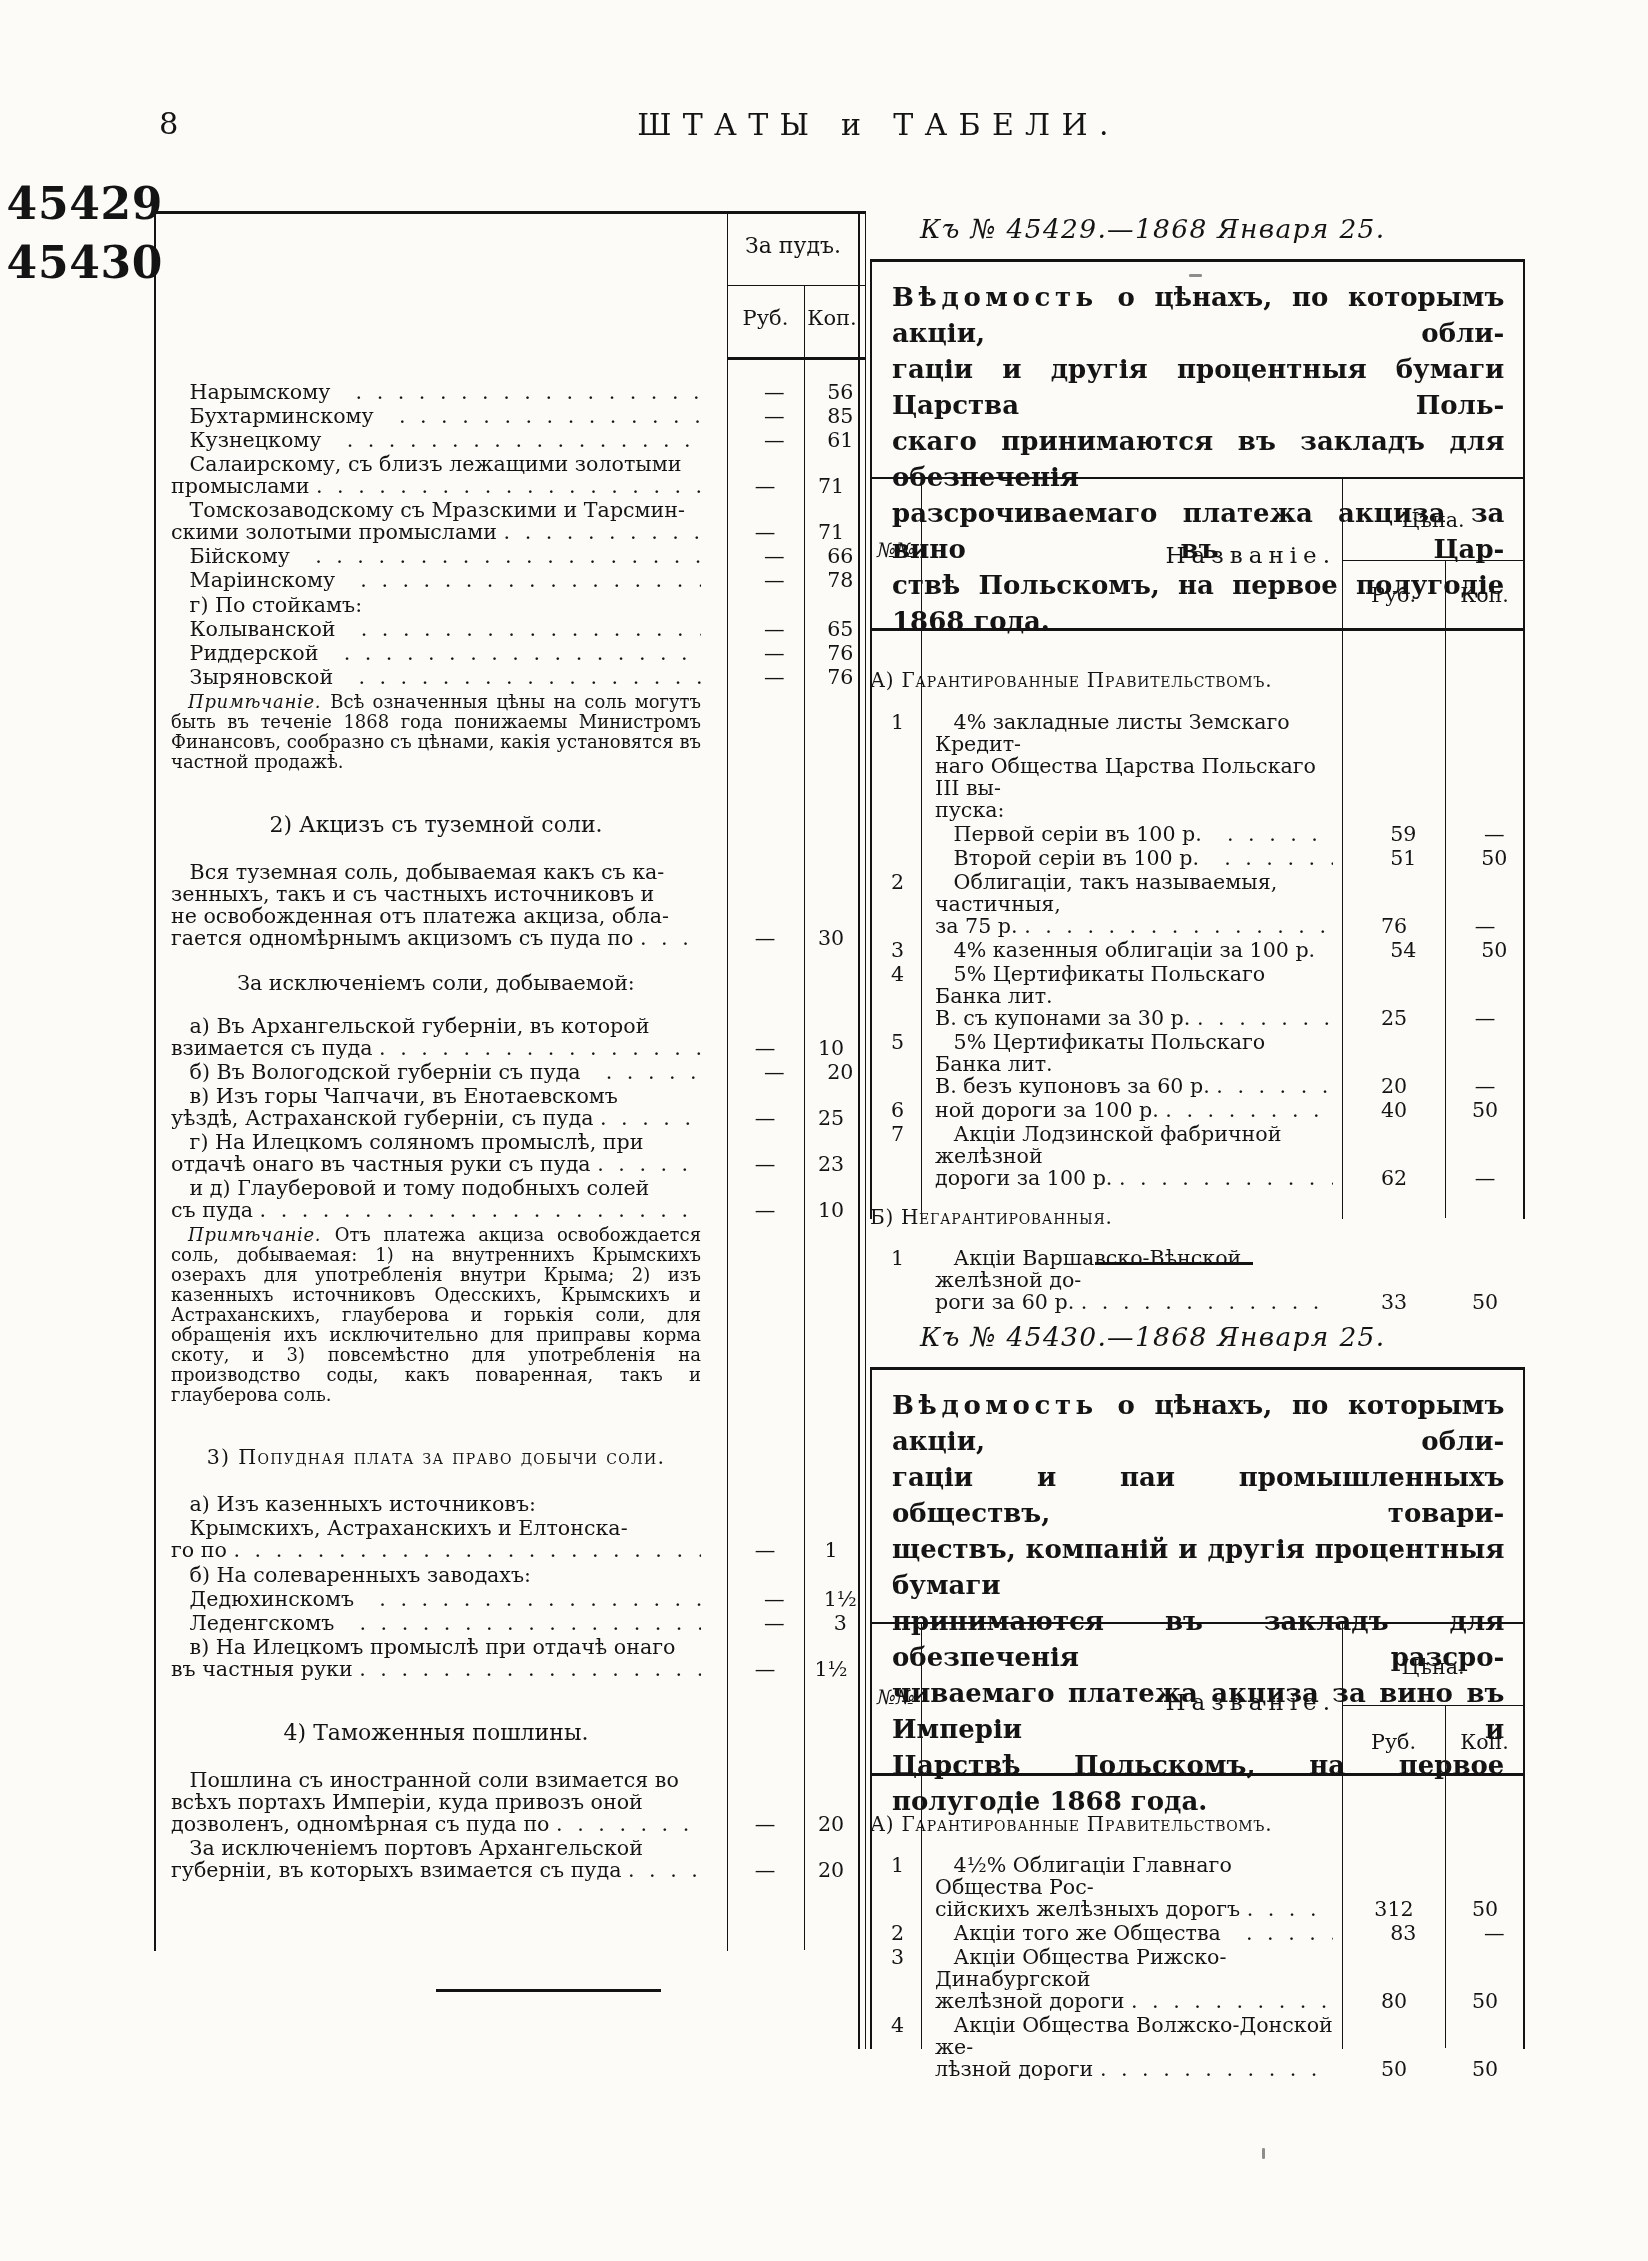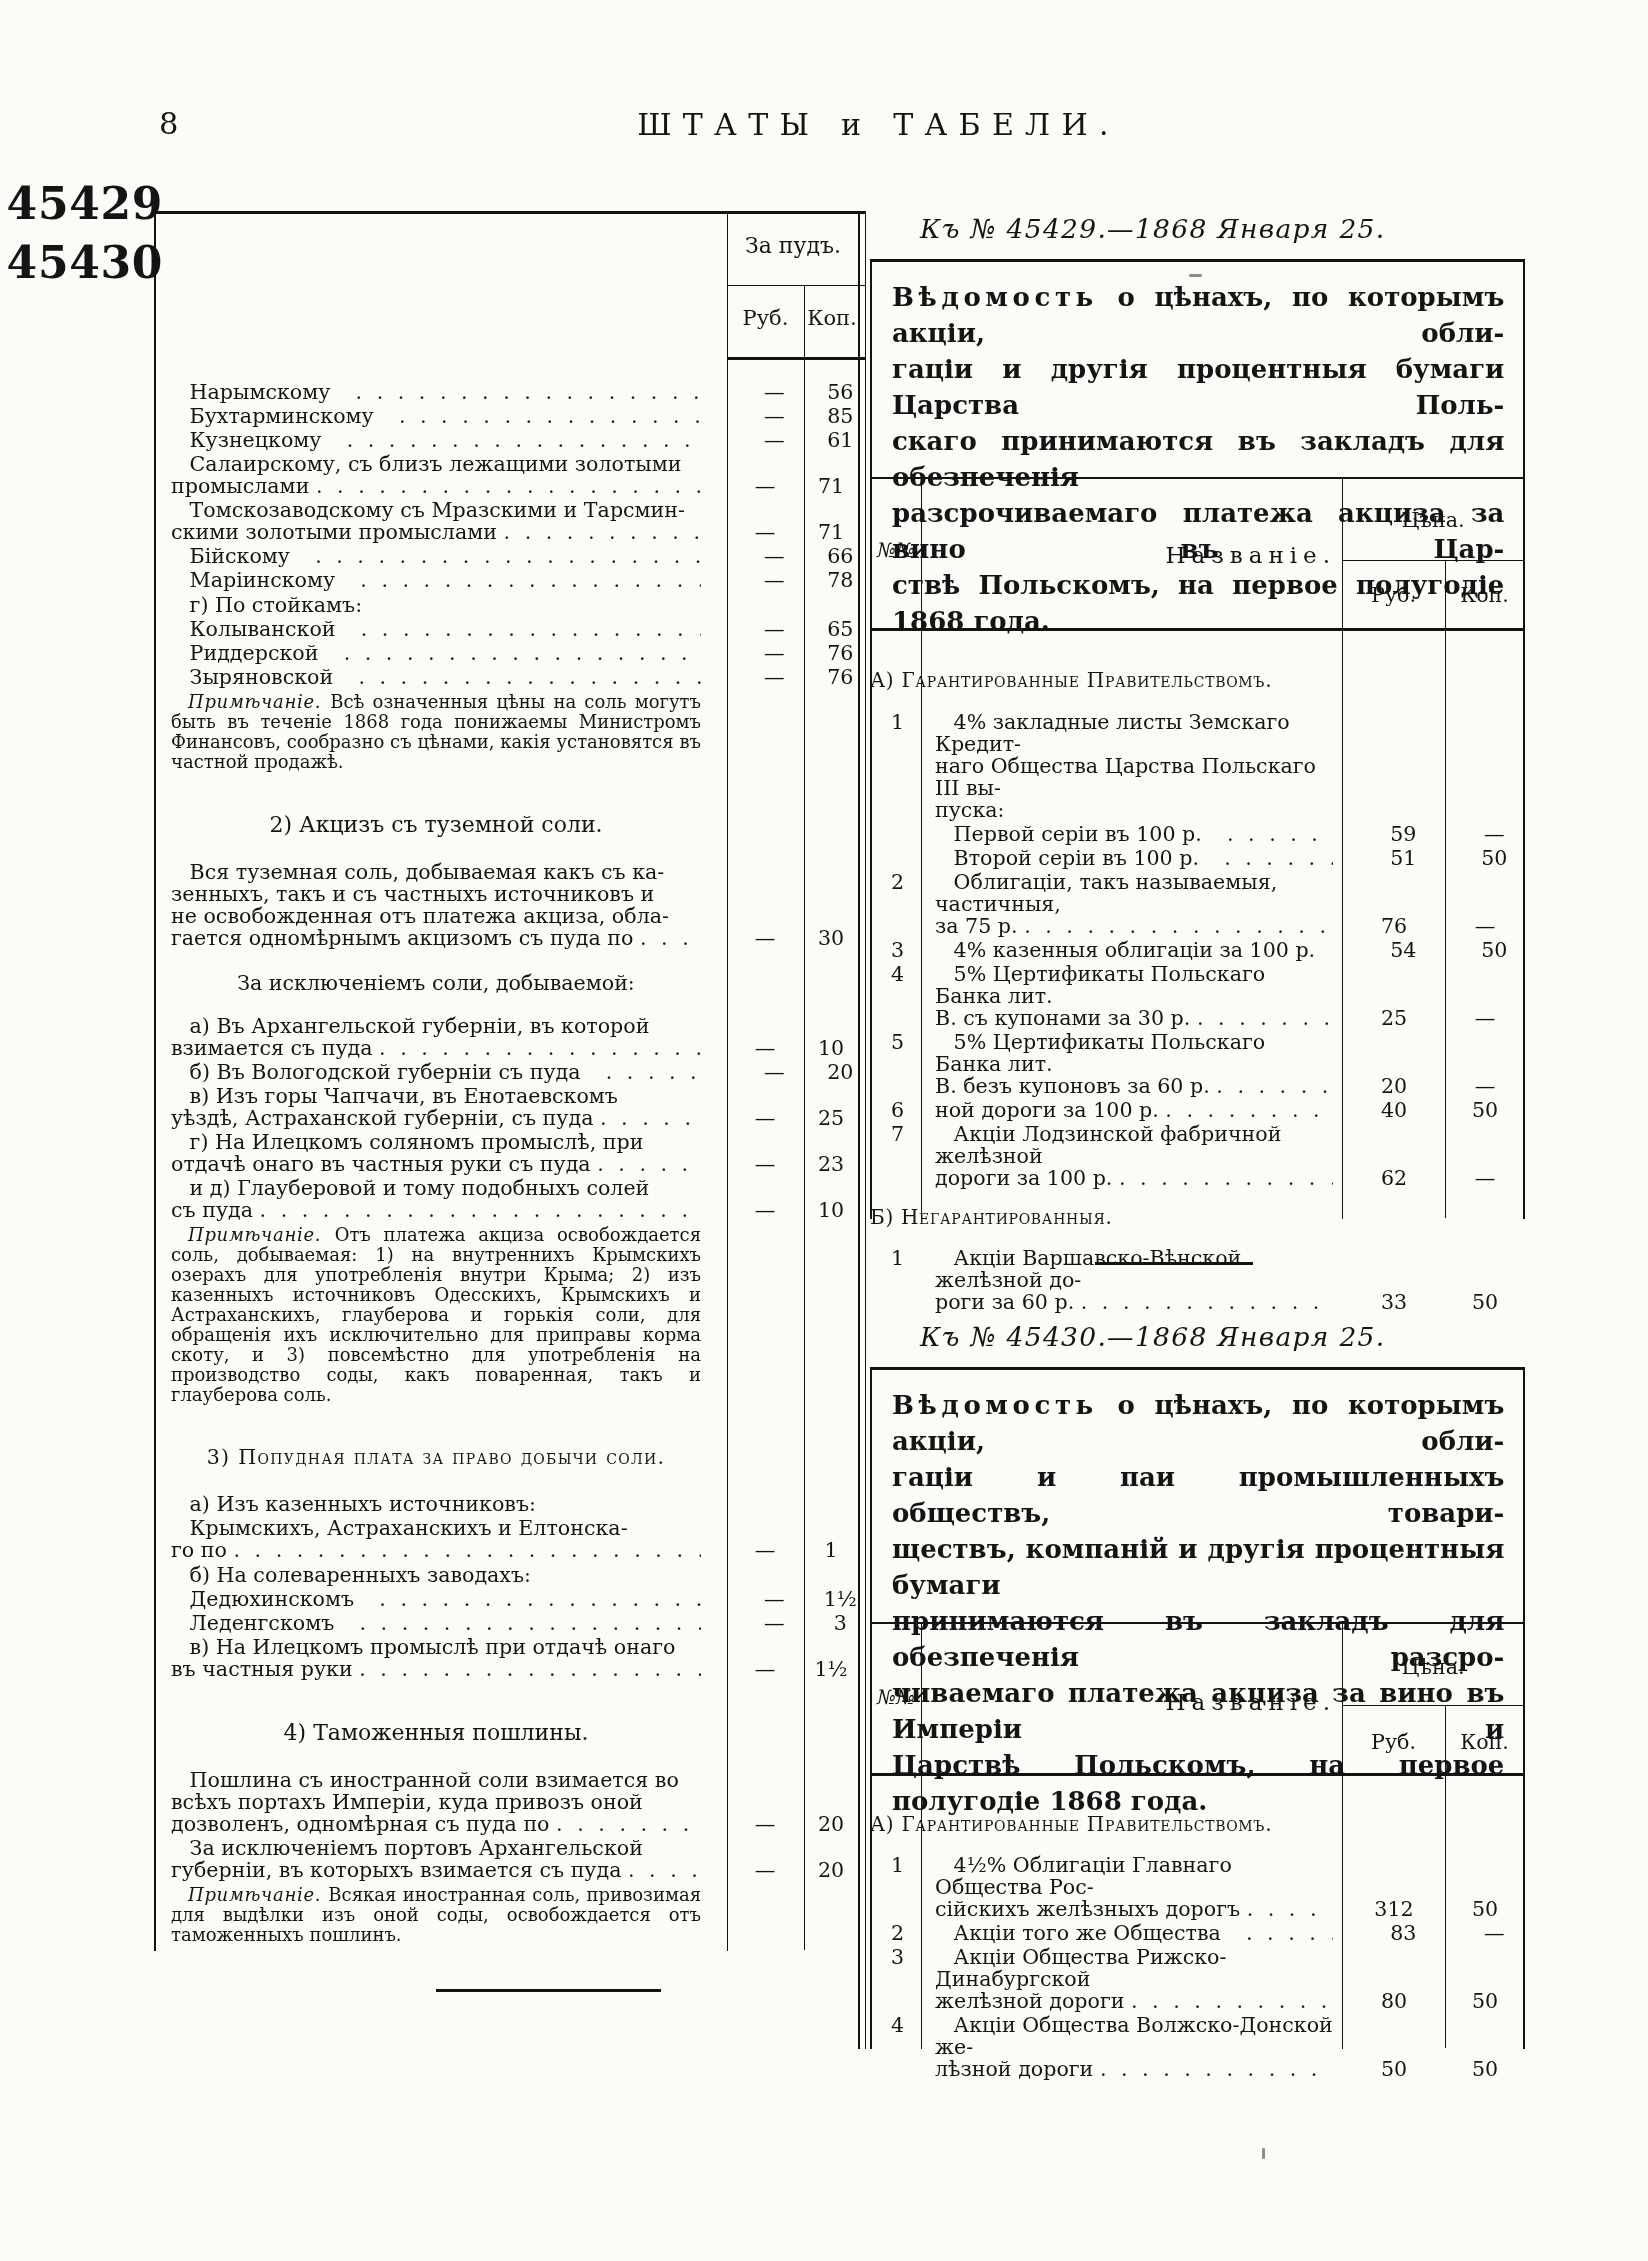--- a/index.html
+++ b/index.html
@@ -278,21 +278,20 @@
       </div>
       <div class="blk entry">
         <div class="l-line ind">За исключеніемъ портовъ Архангельской</div>
         <div class="l-line dl">
           <span class="t">губерніи, въ которыхъ взимается съ пуда</span>
           <span class="dots"></span>
           <span class="val rub">—</span>
           <span class="val kop">20</span>
         </div>
       </div>
-      <div class="l-note"><i>Примѣчаніе. </i>Всякая иностранная соль, привозимая для выдѣлки изъ оной соды, освобождается отъ таможенныхъ пошлинъ.</div>
     </div>
 
   <div class="rule" style="left:436px;top:1989px;width:225px;"></div>
 
   <div class="ref" style="top:213px;">Къ № 45429.—1868 Января 25.</div>
 
   <div class="vbox" id="box1" style="top:259px;height:220px;">
       <div class="bxl"><span class="sp1">Вѣдомость</span> о цѣнахъ, по которымъ акціи, обли-</div>
       <div class="bxl">гаціи и другія процентныя бумаги Царства Поль-</div>
       <div class="bxl">скаго принимаются въ закладъ для обезпеченія</div>

